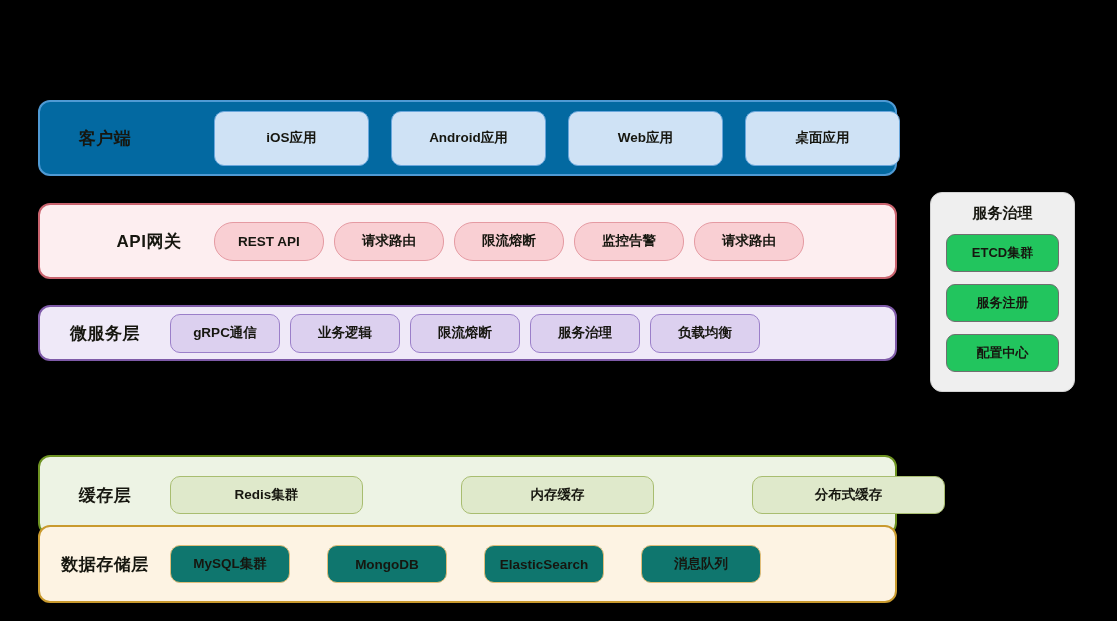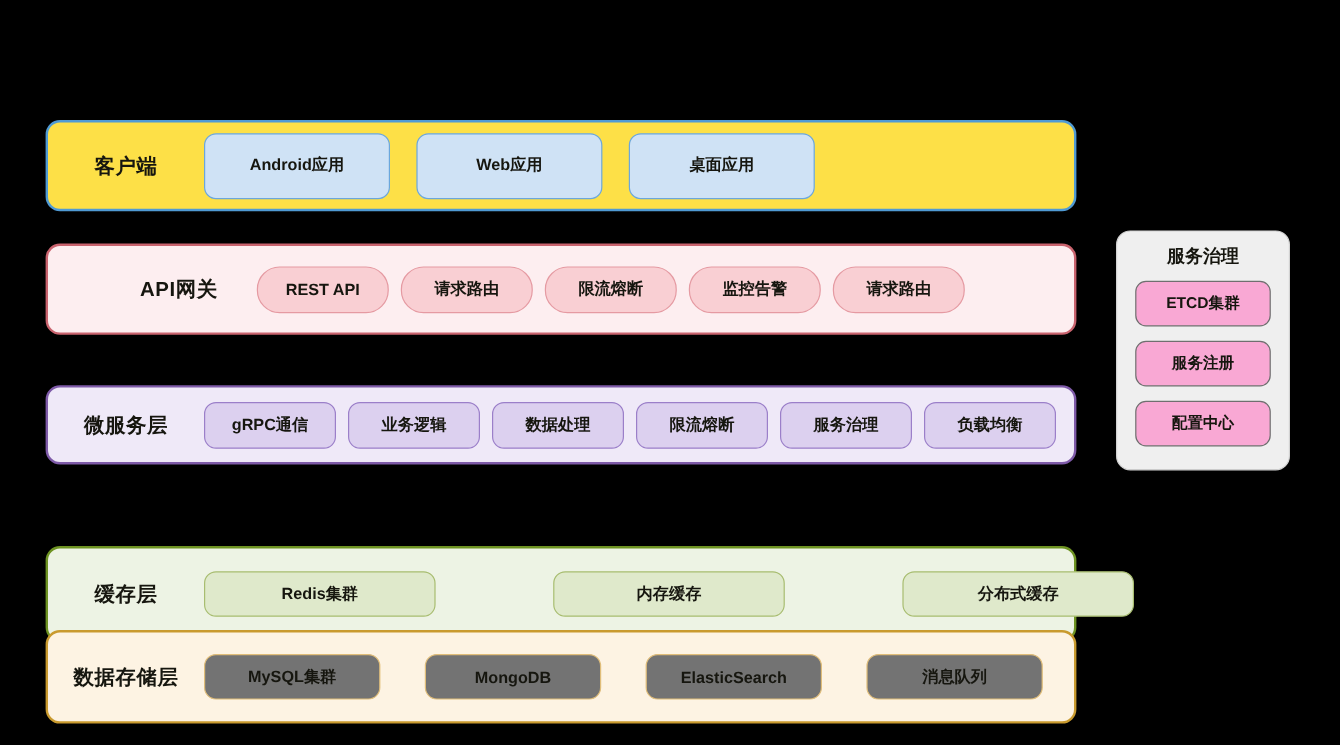--- a/index.html
+++ b/index.html
@@ -60,22 +60,23 @@
     font-weight: bold;
     font-size: 13.5px;
     color: #16160f;
     text-align: center;
   }
 
   
   #layer-client {
     top: 100px;
     height: 76px;
-    background: #fde047;
+    background: #0369a1;
     border-color: #4f9ad4;
+    gap: 44px;
   }
   #layer-client .pill-row { gap: 22px; }
   #layer-client .pill {
     width: 155px;
     height: 55px;
     border-radius: 10px;
     background: #cfe2f5;
     border-color: #6ba7dc;
   }
 
@@ -92,24 +93,23 @@
     width: 110px;
     height: 39px;
     border-radius: 19px;
     background: #f9cfd3;
     border-color: #e59aa2;
   }
 
   
   #layer-micro {
     top: 305px;
-    height: 66px;
+    height: 56px;
     background: #efe9f8;
     border-color: #7e5aa8;
-    margin-top: 16px;
   }
   #layer-micro .pill-row { gap: 10px; }
   #layer-micro .pill {
     width: 110px;
     height: 39px;
     border-radius: 10px;
     background: #dcd0ef;
     border-color: #9b7fc9;
     text-align: right;
   }
@@ -133,24 +133,24 @@
 
   
   #layer-data {
     top: 525px;
     height: 78px;
     background: #fdf3e3;
     border-color: #c99a2e;
   }
   #layer-data .pill-row { gap: 37px; }
   #layer-data .pill {
-    width: 147px;
+    width: 120px;
     height: 38px;
     border-radius: 10px;
-    background: #737373;
+    background: #0f766e;
     border-color: #e0bd79;
   }
 
   
   #side-panel {
     position: absolute;
     left: 930px;
     top: 192px;
     width: 145px;
     height: 200px;
@@ -169,38 +169,39 @@
     font-size: 15px;
     color: #16160f;
     margin-bottom: 11px;
   }
   #side-panel .panel-item {
     box-sizing: border-box;
     width: 113px;
     height: 38px;
     margin-bottom: 12px;
     border-radius: 9px;
-    background: #f9a8d4;
+    background: #22c55e;
     border: 1.5px solid #6f6f6f;
     display: flex;
     align-items: center;
     justify-content: center;
     font-weight: bold;
     font-size: 13px;
     color: #16160f;
   }
 </style>
 </head>
 <body>
 
 <div id="canvas">
 
   <div class="layer" id="layer-client">
     <div class="layer-label">客户端</div>
     <div class="pill-row">
+      <div class="pill">iOS应用</div>
       <div class="pill">Android应用</div>
       <div class="pill">Web应用</div>
       <div class="pill">桌面应用</div>
     </div>
   </div>
 
   <div class="layer" id="layer-api">
     <div class="layer-label">API网关</div>
     <div class="pill-row">
       <div class="pill">REST API</div>
@@ -209,21 +210,20 @@
       <div class="pill">监控告警</div>
       <div class="pill">请求路由</div>
     </div>
   </div>
 
   <div class="layer" id="layer-micro">
     <div class="layer-label">微服务层</div>
     <div class="pill-row">
       <div class="pill">gRPC通信</div>
       <div class="pill">业务逻辑</div>
-      <div class="pill">数据处理</div>
       <div class="pill">限流熔断</div>
       <div class="pill">服务治理</div>
       <div class="pill">负载均衡</div>
     </div>
   </div>
 
   <div class="layer" id="layer-cache">
     <div class="layer-label">缓存层</div>
     <div class="pill-row">
       <div class="pill">Redis集群</div>

